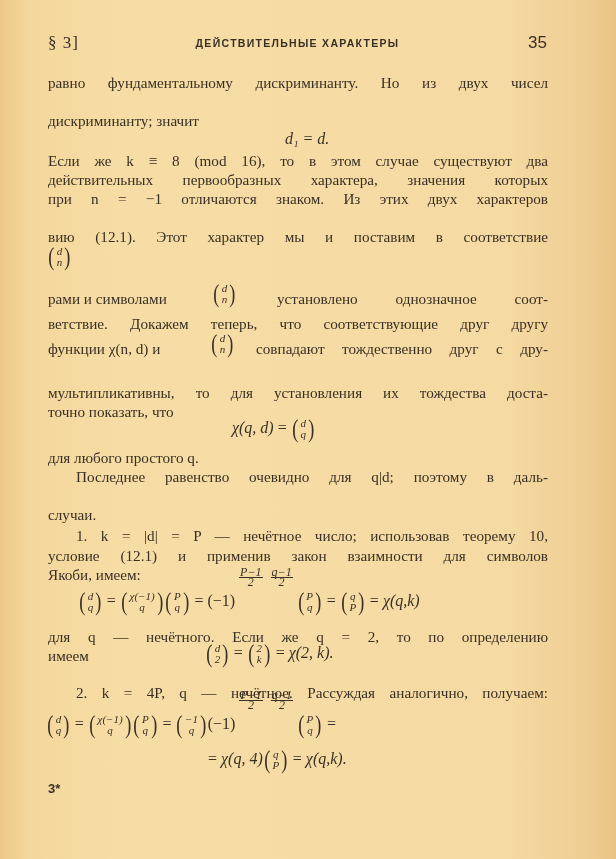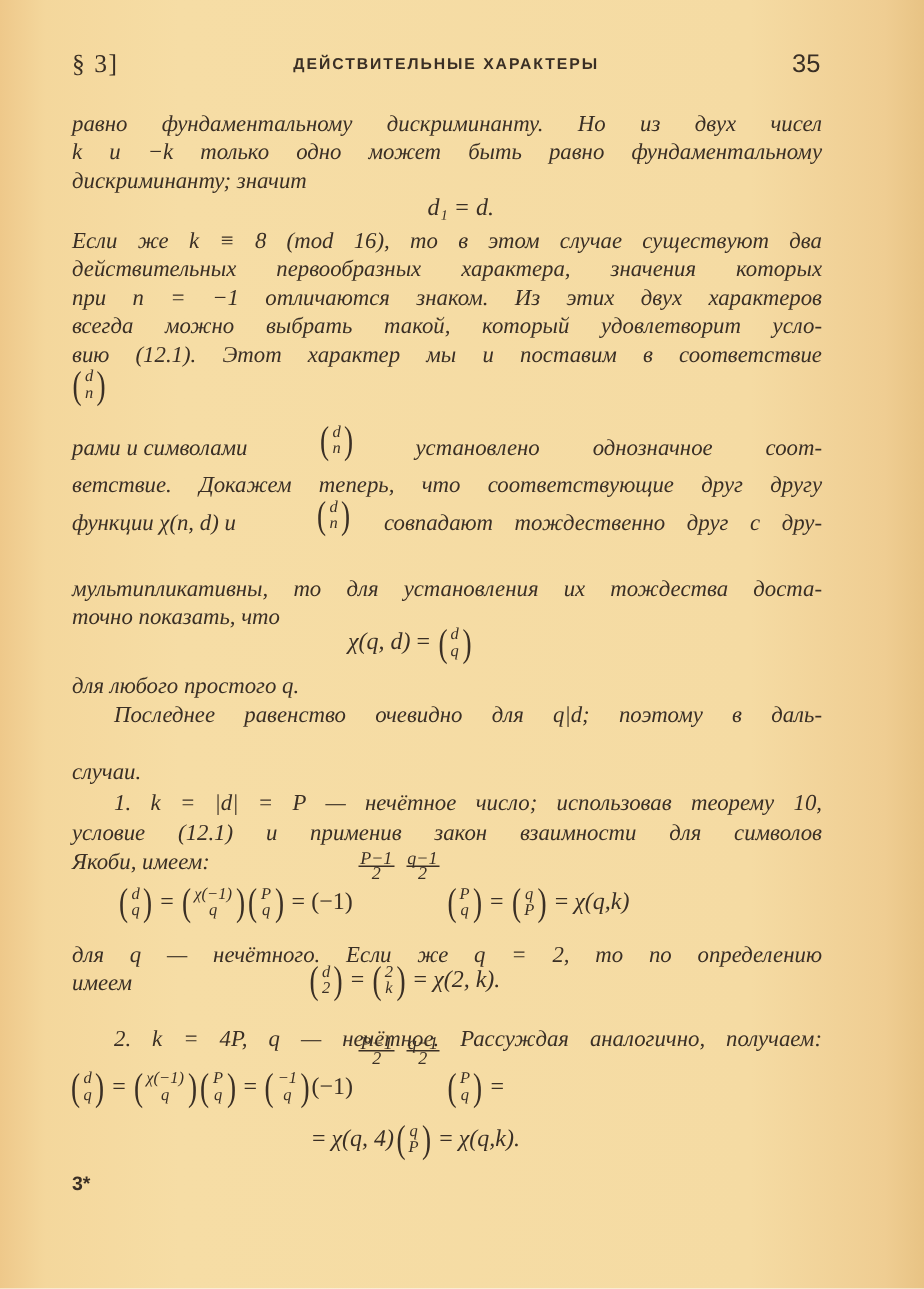--- a/index.html
+++ b/index.html
@@ -9,21 +9,21 @@
     font-family: "Liberation Serif", "DejaVu Serif", serif;
     color:#3a2f25;
     position:relative;
   }
   .page { position:absolute; left:0; top:0; width:616px; height:859px; }
   .header { position:absolute; top:33px; left:48px; width:499px; height:22px; }
   .header .sec { position:absolute; left:0; top:0; font-size:17px; letter-spacing:1px; }
   .header .title { position:absolute; left:0; right:0; top:4px; text-align:center; font-size:10.5px; letter-spacing:1.3px; font-weight:bold; font-family:"Liberation Sans", sans-serif; }
   .header .pnum { position:absolute; right:0; top:0; font-size:17px; font-family:"Liberation Sans", sans-serif; }
 
-  .line { position:absolute; left:48px; width:500px; font-size:15.2px; white-space:nowrap; line-height:18px; text-align:justify; text-align-last:justify;font-style:italic; }
+  .line { position:absolute; left:48px; width:500px; font-size:15.2px; white-space:nowrap; line-height:18px; text-align:justify; text-align-last:justify; }
   .line.short { text-align:center; text-align-last:left; }
   .line.indent { padding-left:28px; width:472px; }
   .eq { position:absolute; font-size:16px; white-space:nowrap; font-style:italic; }
   .frac { display:inline-block; vertical-align:middle; text-align:center; font-size:11px; line-height:11px; margin:0 1px; }
   .frac .n { display:block; }
   .frac .d { display:block; }
   .par { display:inline-block; vertical-align:middle; font-size:26px; font-style:normal; line-height:22px; transform:scaleX(0.7); }
   .sup { position:relative; display:inline-block; font-size:12px; }
   .sup .f { display:inline-block; text-align:center; line-height:9px; margin:0 4px; }
   .sup .f .n { display:block; border-bottom:1px solid #3a2f25; padding:0 1px; }
@@ -34,28 +34,26 @@
 
 <div class="page">
 
   <div class="header">
     <span class="sec">§ 3]</span>
     <span class="title">ДЕЙСТВИТЕЛЬНЫЕ ХАРАКТЕРЫ</span>
     <span class="pnum">35</span>
   </div>
 
   <div class="line" style="top:74px">равно фундаментальному дискриминанту. Но из двух чисел</div>
-  <div class="line" style="top:93px">k и −k только одно может быть равно фундаментальному</div>
   <div class="line short" style="top:112px">дискриминанту; значит</div>
   <div class="eq" style="top:130px; left:285px">d₁ = d.</div>
 
   <div class="line" style="top:152px">Если же k ≡ 8 (mod 16), то в этом случае существуют два</div>
   <div class="line" style="top:171px">действительных первообразных характера, значения которых</div>
   <div class="line" style="top:190px">при n = −1 отличаются знаком. Из этих двух характеров</div>
-  <div class="line" style="top:209px">всегда можно выбрать такой, который удовлетворит усло-</div>
   <div class="line" style="top:228px">вию (12.1). Этот характер мы и поставим в соответствие</div>
 
   <div class="eq" style="top:246px; left:47px">
     <span class="par">(</span><span class="frac"><span class="n">d</span><span class="d">n</span></span><span class="par">)</span>
   </div>
 
   <div class="line short" style="top:290px">рами и символами</div>
   <div class="eq" style="top:283px; left:212px">
     <span class="par">(</span><span class="frac"><span class="n">d</span><span class="d">n</span></span><span class="par">)</span>
   </div>

